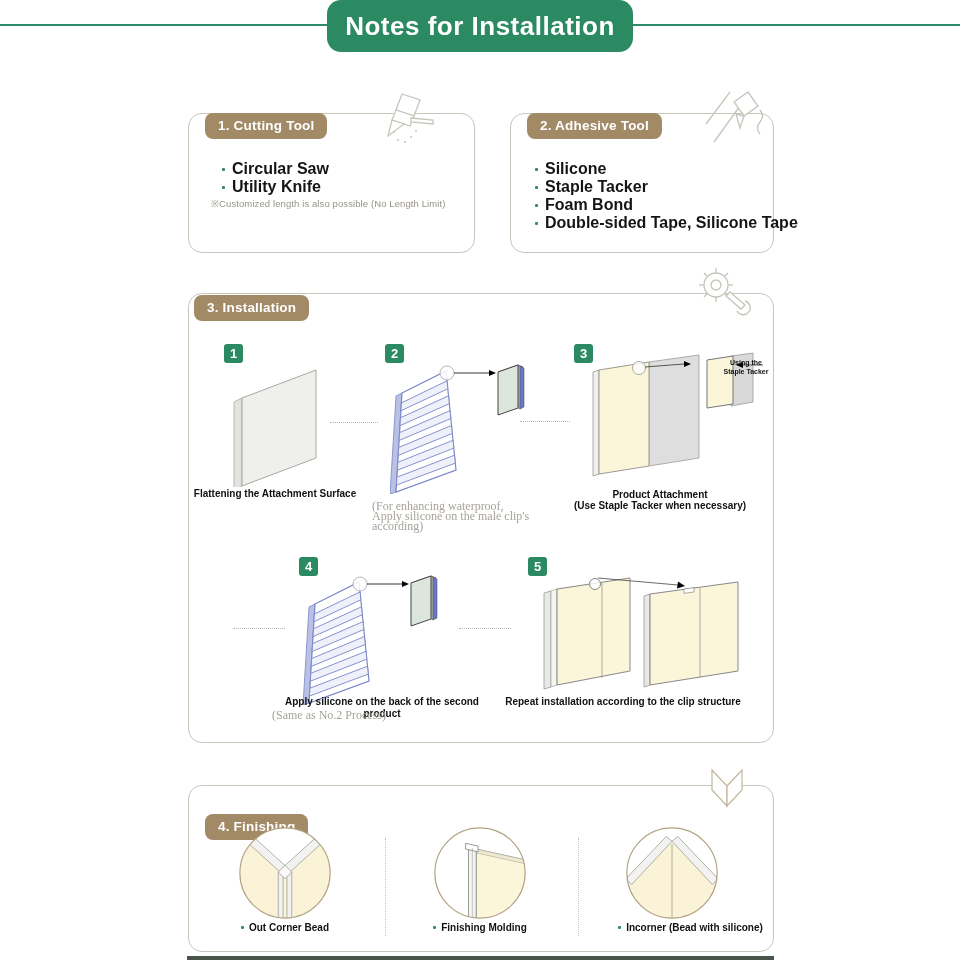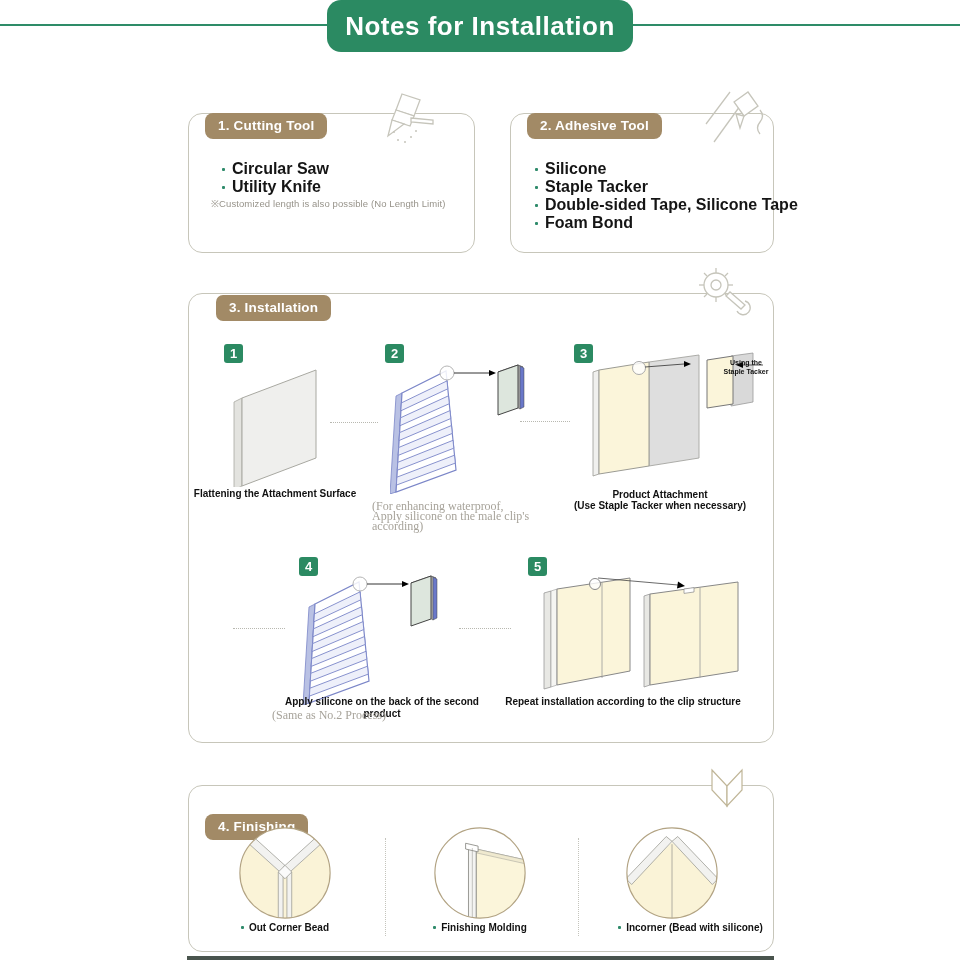--- a/index.html
+++ b/index.html
@@ -91,30 +91,30 @@
     <div class="bullet-row">
       <span class="dot"></span>
       <span>Silicone</span>
     </div>
     <div class="bullet-row">
       <span class="dot"></span>
       <span>Staple Tacker</span>
     </div>
     <div class="bullet-row">
       <span class="dot"></span>
+      <span>Foam Bond</span>
+    </div>
+    <div class="bullet-row">
+      <span class="dot"></span>
       <span>Double-sided Tape, Silicone Tape</span>
     </div>
-    <div class="bullet-row">
-      <span class="dot"></span>
-      <span>Foam Bond</span>
-    </div>
   </div>
 
   <div class="abs sec-box" style="left:188px;top:293px;width:584px;height:448px;"></div>
-  <div class="abs sec-label" style="left:216px;top:295px;border-radius:7px;">3. Installation</div>
+  <div class="abs sec-label" style="left:194px;top:295px;">3. Installation</div>
   <svg class="abs" style="left:693px;top:264px;" width="60" height="60" viewBox="0 0 60 60">
     <g stroke="#c6c5bb" stroke-width="1.3" fill="none">
       <circle cx="23" cy="21" r="12" fill="#fff"></circle>
       <circle cx="23" cy="21" r="5"></circle>
       <line x1="23" y1="4" x2="23" y2="9"></line>
         <line x1="23" y1="33" x2="23" y2="38"></line>
       <line x1="6" y1="21" x2="11" y2="21"></line>
         <line x1="35" y1="21" x2="40" y2="21"></line>
       <line x1="11" y1="9" x2="14" y2="12"></line>
         <line x1="32" y1="30" x2="35" y2="33"></line>

